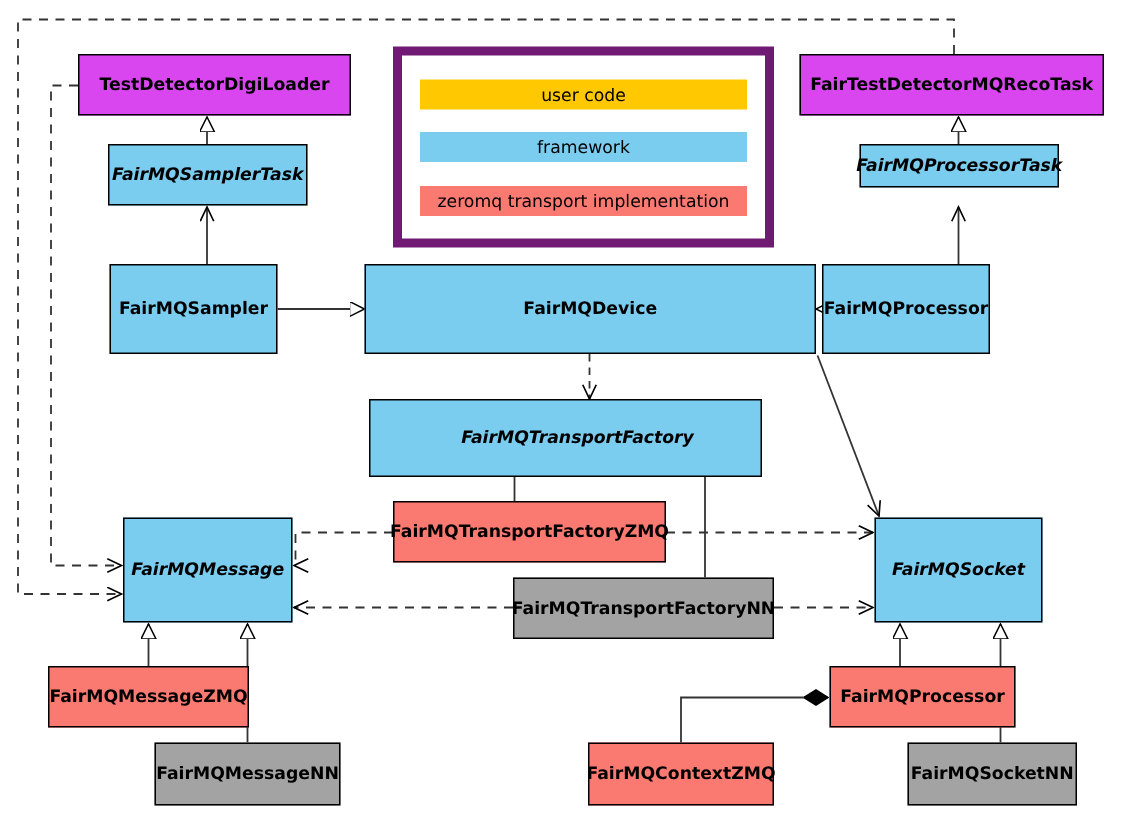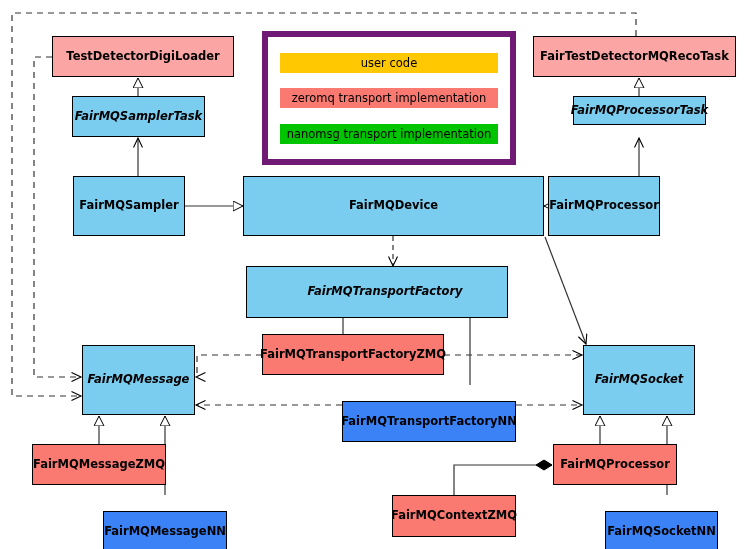--- a/index.html
+++ b/index.html
@@ -2,24 +2,24 @@
 <html><head>
 <meta charset="utf-8">
 <style>
   html,body{margin:0;padding:0;background:#ffffff;}
   body{font-family:"DejaVu Sans","Liberation Sans",sans-serif;}
   #canvas{position:relative;width:748px;height:549px;background:#ffffff;overflow:hidden;}
   svg#wires{position:absolute;left:0;top:0;width:748px;height:549px;pointer-events:none;}
   .node{position:absolute;box-sizing:border-box;border:1px solid #000000;
         display:flex;align-items:center;justify-content:center;text-align:center;
         font-size:11.5px;font-weight:bold;color:#000000;line-height:1.15;z-index:3;}
-  .node.user{background:#fca5a5;}
+  .node.user{background:#d946ef;}
   .node.fw{background:#7bcdf0;}
   .node.zmq{background:#fa7a72;}
-  .node.nn{background:#3b82f6;margin-top:16px;}
+  .node.nn{background:#a3a3a3;}
   .node.abstract{font-style:italic;}
   .legend{position:absolute;left:262px;top:31px;width:242px;height:122px;
           background:#ffffff;border:6px solid #701a75;z-index:4;
           display:flex;flex-direction:column;justify-content:space-evenly;align-items:center;}
   .legend-row{width:218px;height:20px;display:flex;align-items:center;justify-content:center;
               font-size:11.5px;color:#000000;}
   .lg-user{background:#ffc800;}
   .lg-fw{background:#7bcdf0;}
   .lg-zmq{background:#fa7a72;}
   .lg-nn{background:#00c400;}
@@ -85,25 +85,25 @@
       <path d="M667,495 L667,416" marker-end="url(#hollowTri)"></path>
 
       <path d="M454,495 L454,465 L552,465" marker-end="url(#blackDiamond)"></path>
     </g>
   </svg>
 
   <div class="legend">
     <div class="legend-row lg-user">
       <span>user code</span>
     </div>
+    <div class="legend-row lg-fw">
+      <span>framework</span>
+    </div>
     <div class="legend-row lg-zmq">
       <span>zeromq transport implementation</span>
-    </div>
-    <div class="legend-row lg-nn">
-      <span>nanomsg transport implementation</span>
     </div>
   </div>
 
   <div id="nodes">
       <div class="node user" style="left: 52px; top: 36px; width: 182px; height: 41px;">
         <span>TestDetectorDigiLoader</span>
       </div>
       <div class="node fw abstract" style="left: 72px; top: 96px; width: 133px; height: 41px;">
         <span>FairMQSamplerTask</span>
       </div>

